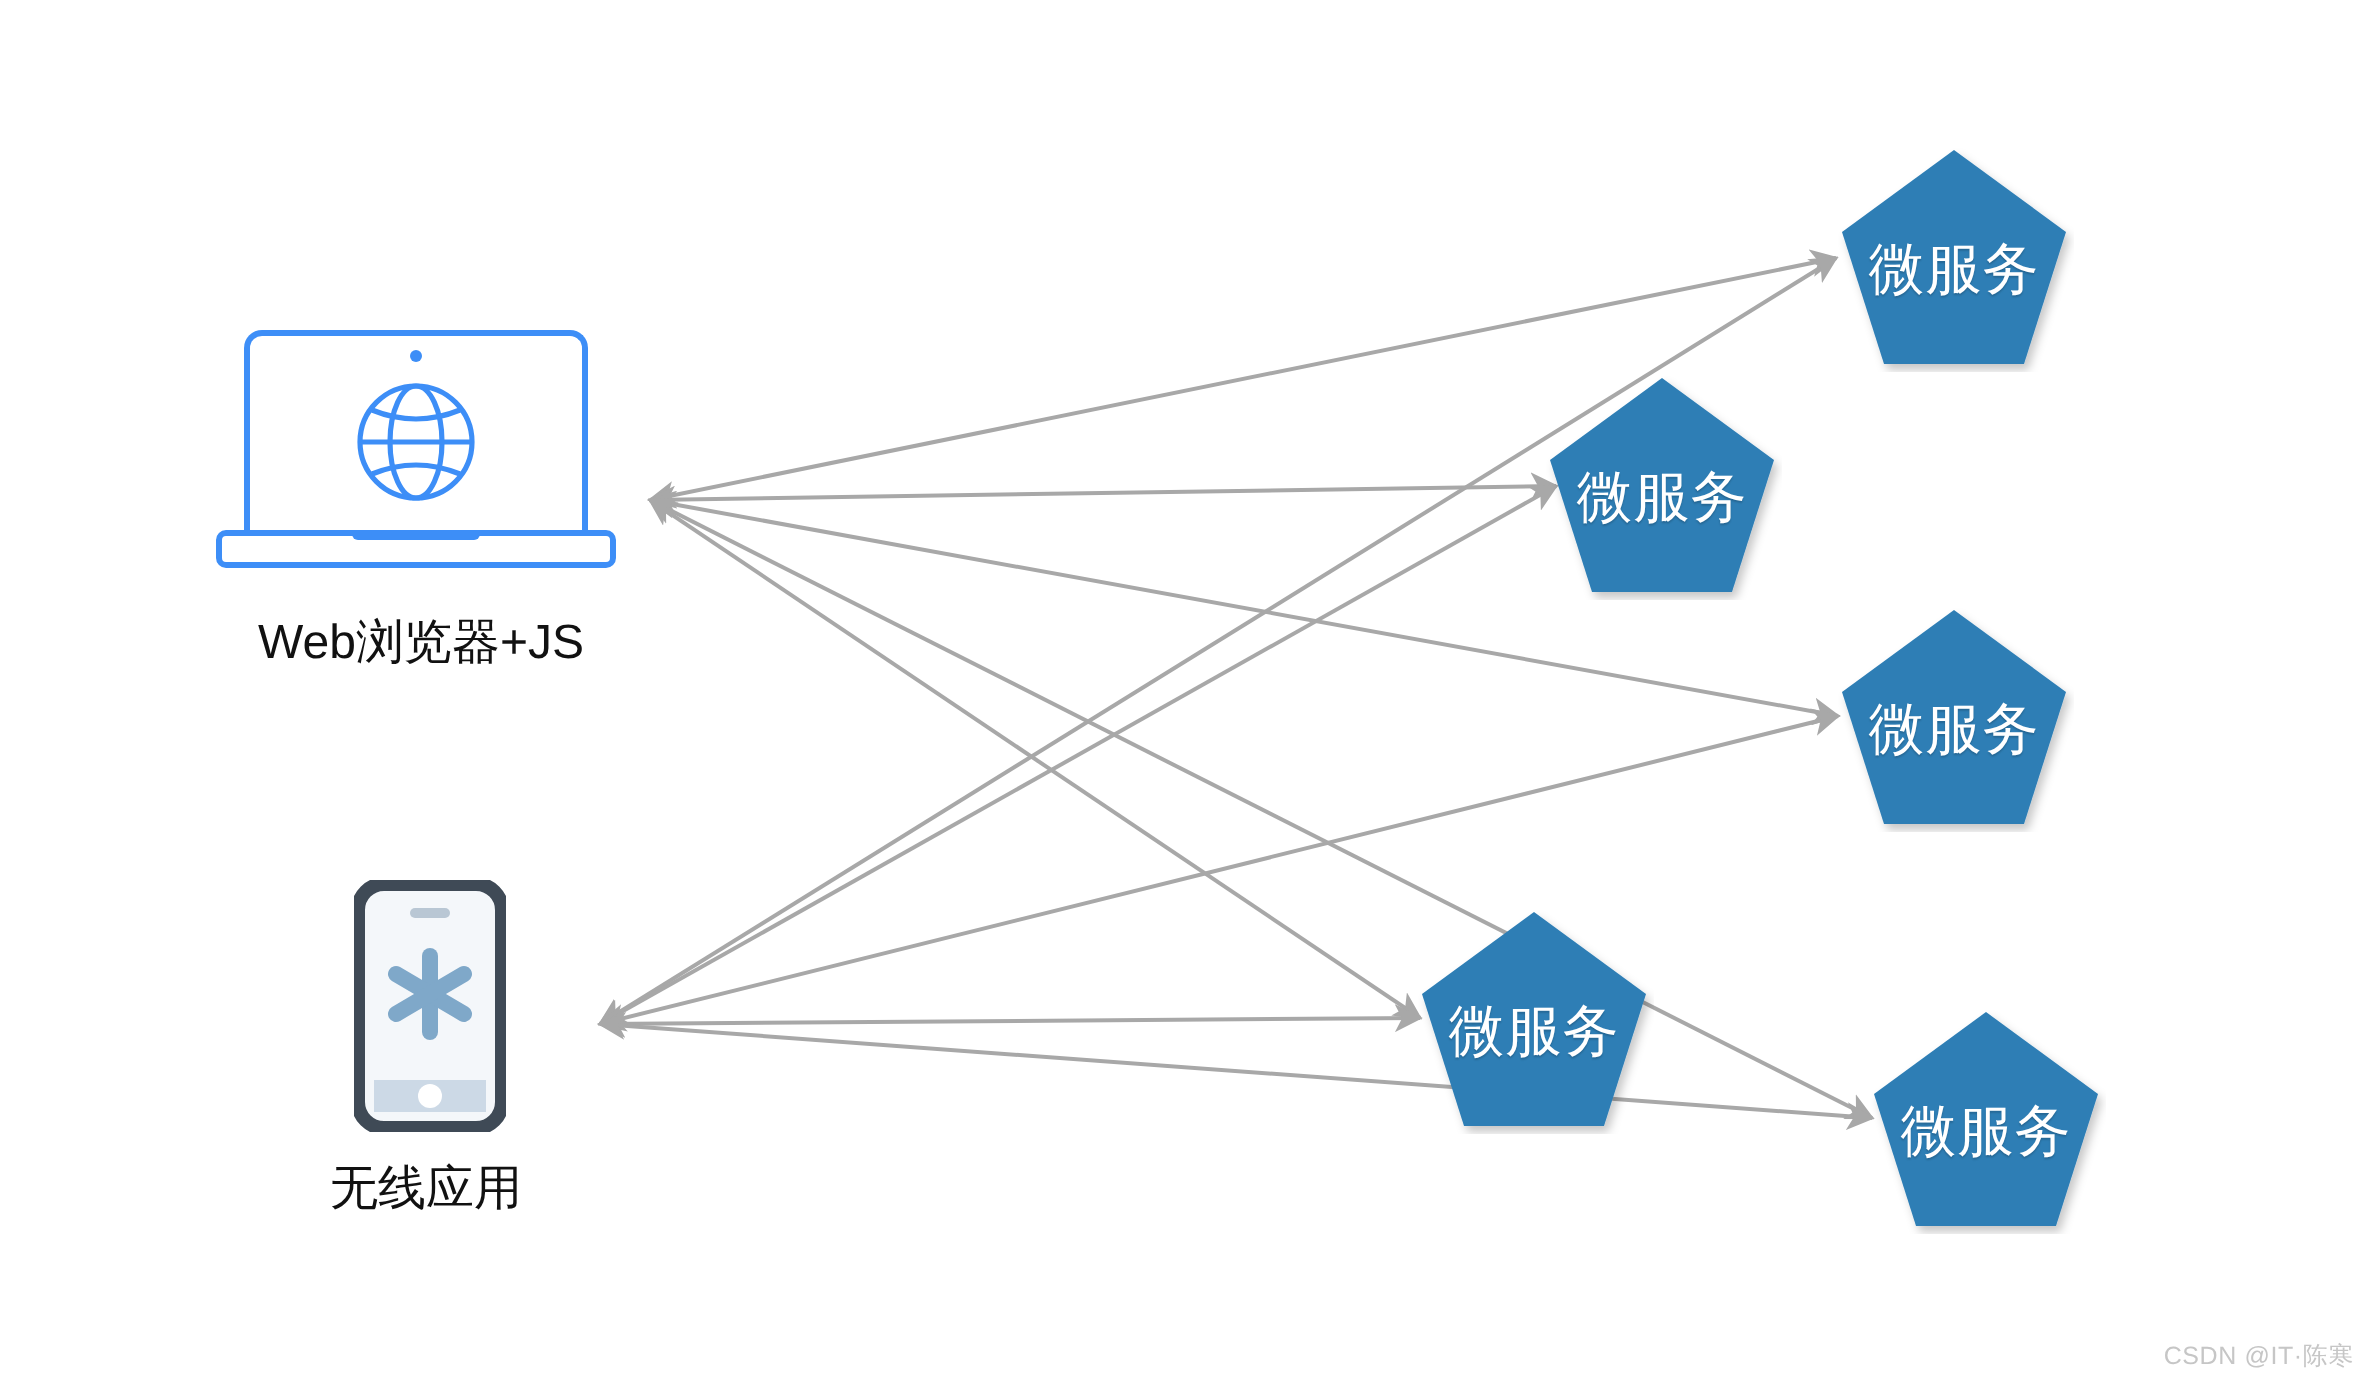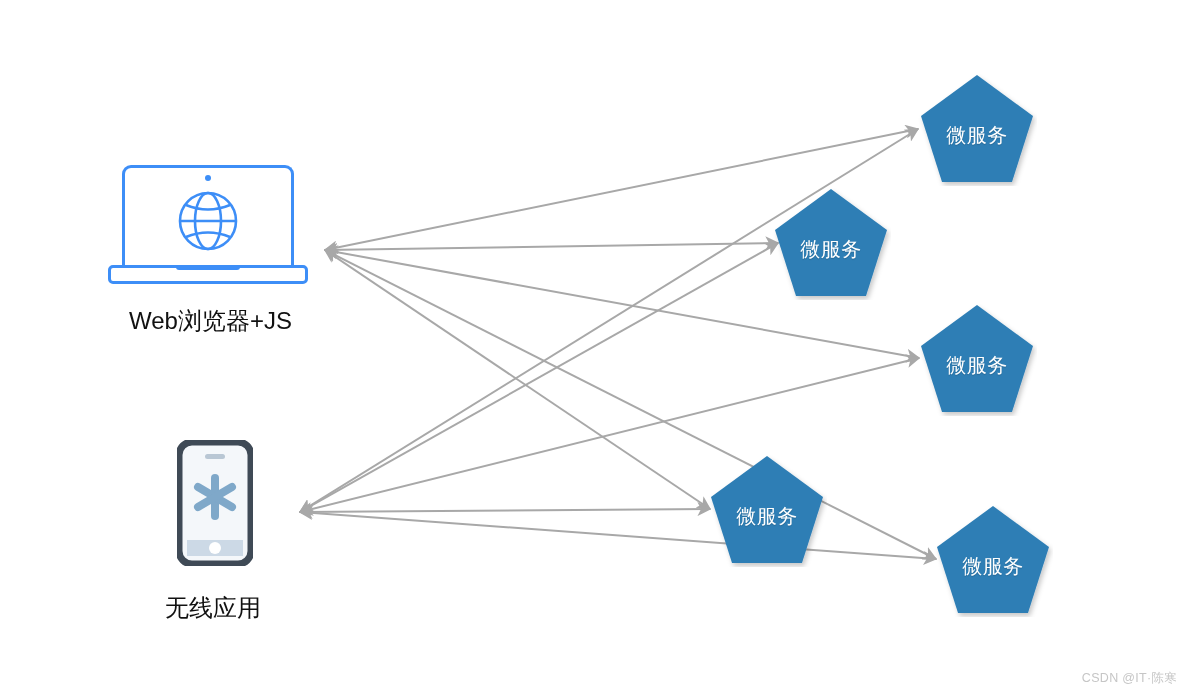--- a/index.html
+++ b/index.html
@@ -45,21 +45,21 @@
   .pentagon-label {
     position: absolute;
     left: 0;
     top: 0;
     width: 120px;
     height: 115px;
     display: flex;
     align-items: center;
     justify-content: center;
     color: #ffffff;
-    font-size: 20px;
+    font-size: 28px;
     letter-spacing: 0.5px;
     padding-top: 14px;
     box-sizing: border-box;
     pointer-events: none;
     text-shadow: 0 1px 1px rgba(0,0,0,0.18);
   }
 
   
   #browser-node {
     left: 108px;
@@ -138,21 +138,21 @@
 
   
   .node-caption {
     position: absolute;
     width: 100%;
     text-align: center;
     color: #111111;
     font-size: 24px;
   }
   #browser-caption { top: 140px; left: 0; width: 205px; }
-  #mobile-caption  { top: 152px; left: 0; width: 126px; }
+  #mobile-caption  { top: 138px; left: 0; width: 126px; }
 
   
   #watermark {
     position: absolute;
     right: 12px;
     bottom: 10px;
     color: #c6c6c6;
     font-size: 12.5px;
     letter-spacing: 0.3px;
     user-select: none;

